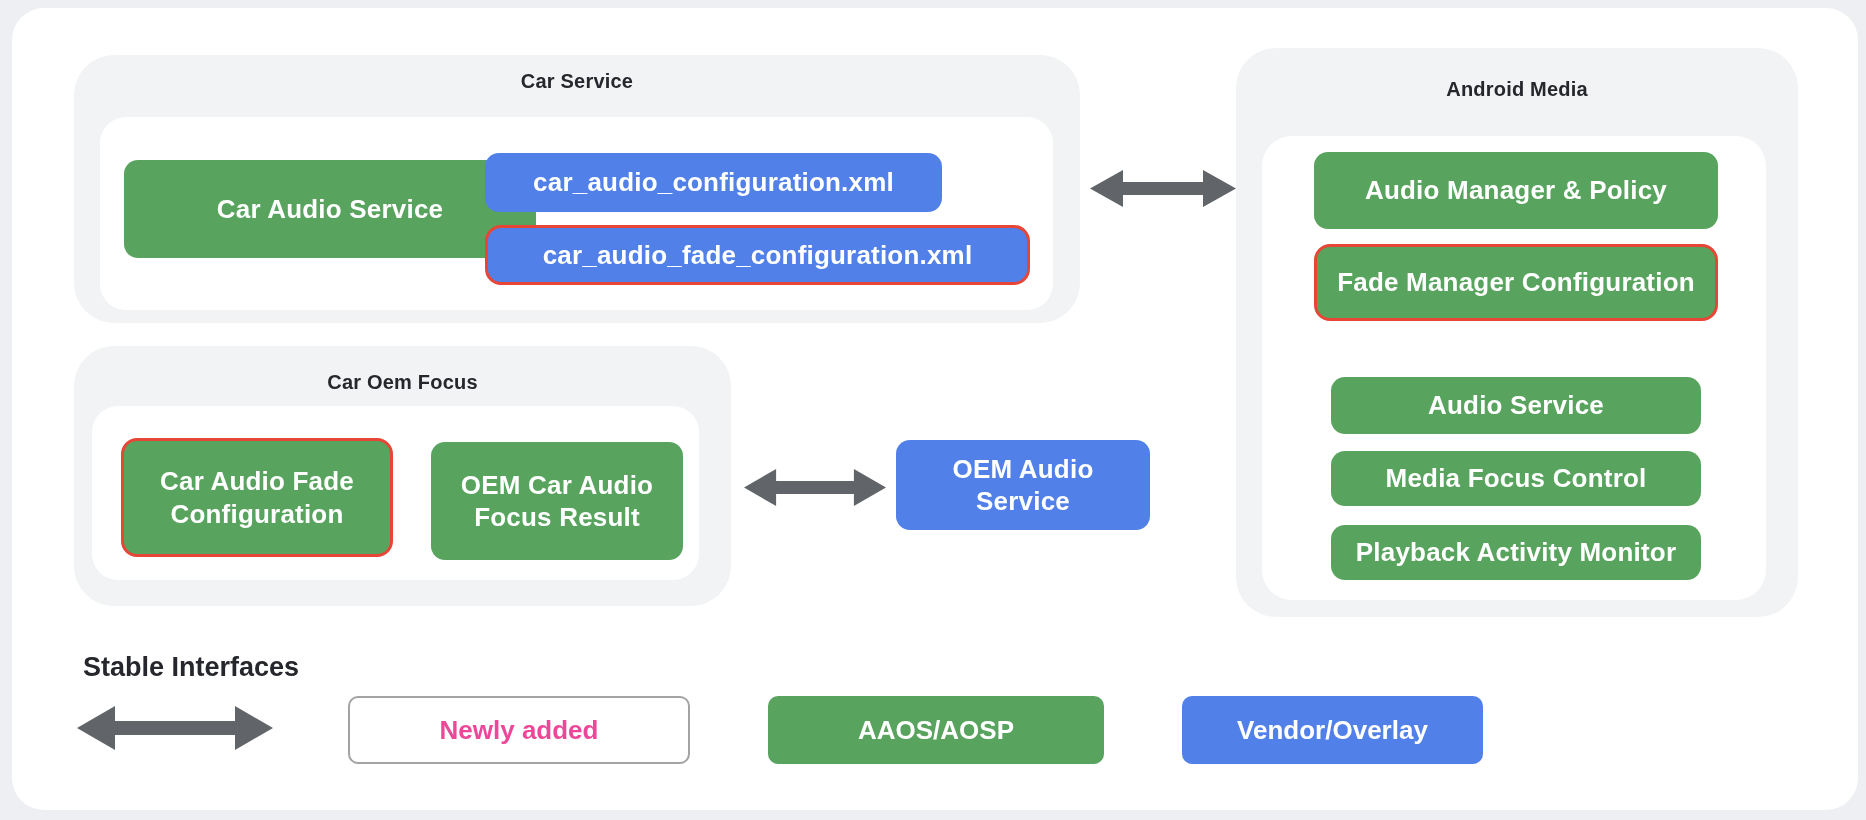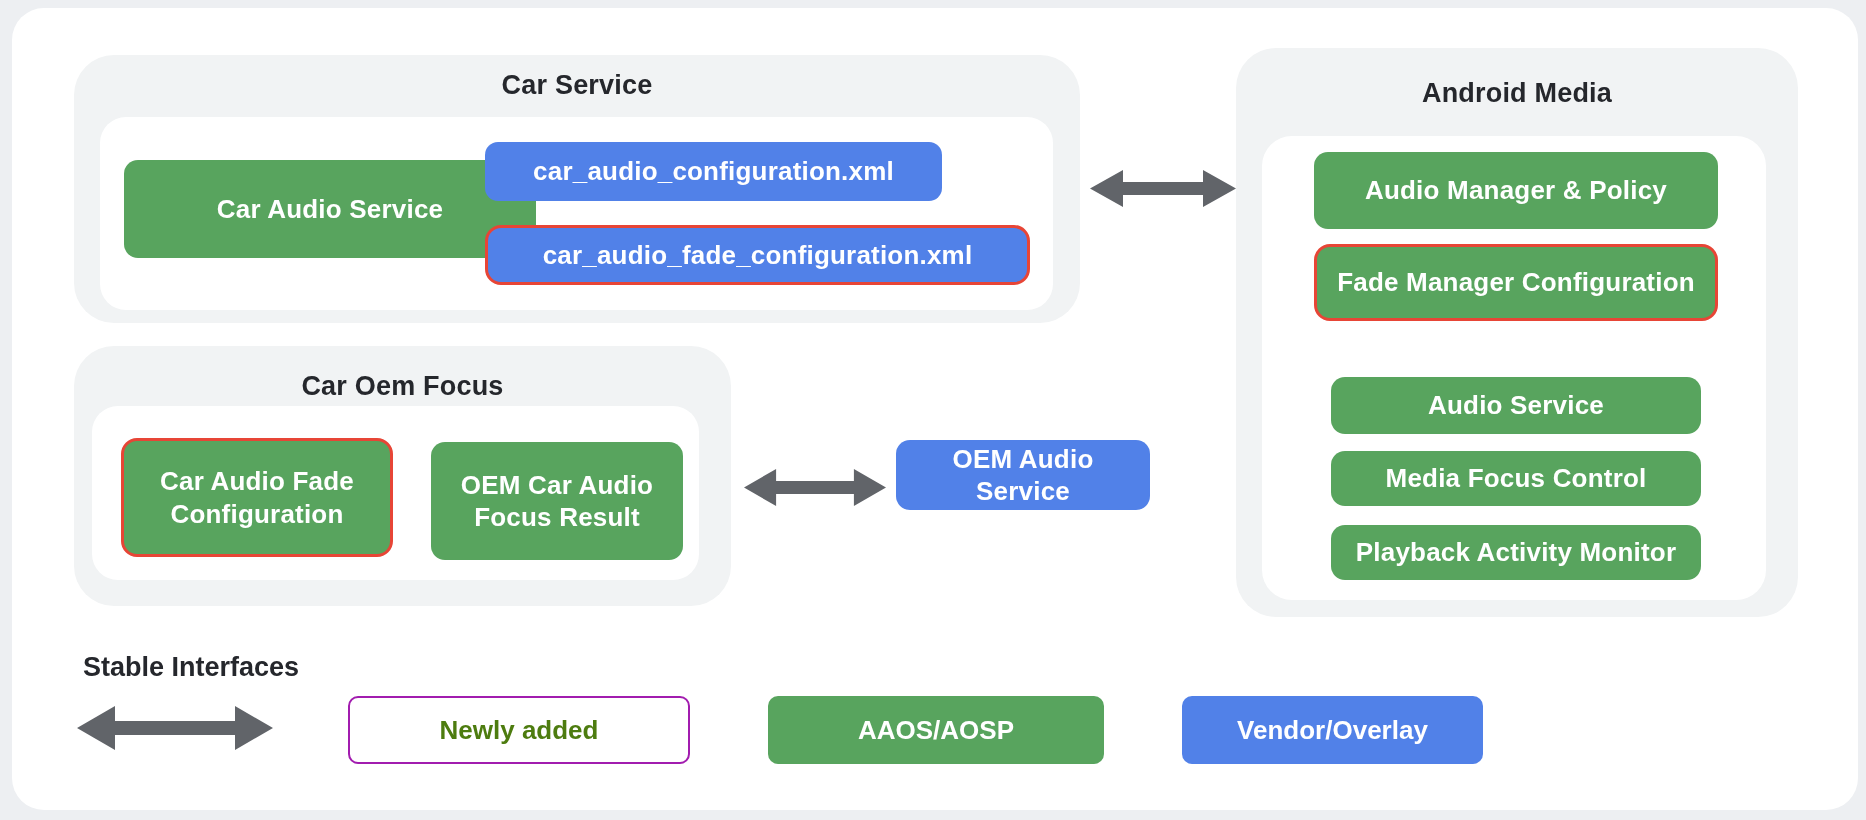--- a/index.html
+++ b/index.html
@@ -10,21 +10,21 @@
   }
   .card {
     position:absolute; left:12px; top:8px; width:1846px; height:802px;
     background:#ffffff; border-radius:32px;
   }
   .panel {
     position:absolute; background:#f1f3f4; border-radius:40px;
   }
   .panel-title {
     position:absolute; left:0; width:100%; text-align:center;
-    font-size:27px; font-weight:bold; color:#25272c; letter-spacing:.2px;
+    font-size:20px; font-weight:bold; color:#25272c; letter-spacing:.2px;
   }
   .inner {
     position:absolute; background:#ffffff; border-radius:26px;
   }
   .box {
     position:absolute; box-sizing:border-box;
     display:flex; align-items:center; justify-content:center; text-align:center;
     font-weight:bold; color:#ffffff; font-size:26px; line-height:1.25;
     border-radius:14px; letter-spacing:.2px;
   }
@@ -33,49 +33,49 @@
   .highlighted { border:3px solid #e74536; border-radius:16px; }
   .arrow { position:absolute; }
   .legend-label {
     position:absolute; font-size:27px; font-weight:bold; color:#25272c;
   }
   .legend-box {
     position:absolute; box-sizing:border-box;
     display:flex; align-items:center; justify-content:center; text-align:center;
     font-weight:bold; font-size:26px; border-radius:10px; color:#ffffff;
   }
-  .legend-box.outlined-red { background:#ffffff; border:2px solid #a21caf; color:#4d7c0f; }
+  .legend-box.outlined-red { background:#ffffff; border:2px solid #a3a3a3; color:#ec4899; }
 
   
   #panel-car-service   { left:74px;  top:55px;  width:1006px; height:268px; }
   #title-car-service   { top:15px; }
   #inner-car-service   { left:100px; top:117px; width:953px; height:193px; }
   #box-car-audio-service { left:124px; top:160px; width:412px; height:98px; }
-  #box-car-audio-configuration { left:485px; top:142px; width:457px; height:59px;border-radius:13px; }
+  #box-car-audio-configuration { left:485px; top:153px; width:457px; height:59px; }
   #box-car-audio-fade-configuration { left:485px; top:225px; width:545px; height:60px; }
 
   
   #panel-android-media { left:1236px; top:48px; width:562px; height:569px; }
   #title-android-media { top:30px; }
   #inner-android-media { left:1262px; top:136px; width:504px; height:464px; border-radius:30px; }
   #box-audio-manager-policy      { left:1314px; top:152px; width:404px; height:77px; }
   #box-fade-manager-configuration{ left:1314px; top:244px; width:404px; height:77px; }
   #box-audio-service             { left:1331px; top:377px; width:370px; height:57px; }
   #box-media-focus-control       { left:1331px; top:451px; width:370px; height:55px; }
   #box-playback-activity-monitor { left:1331px; top:525px; width:370px; height:55px; }
 
   
   #panel-car-oem-focus { left:74px; top:346px; width:657px; height:260px; }
   #title-car-oem-focus { top:25px; }
   #inner-car-oem-focus { left:92px; top:406px; width:607px; height:174px; }
   #box-car-audio-fade-config2 { left:121px; top:438px; width:272px; height:119px; padding:0 36px; }
   #box-oem-car-audio-focus-result { left:431px; top:442px; width:252px; height:118px; padding:0 20px; }
 
   
-  #box-oem-audio-service { left:896px; top:440px; width:254px; height:70px; padding:0 38px; }
+  #box-oem-audio-service { left:896px; top:440px; width:254px; height:90px; padding:0 38px; }
 
   
   #arrow-car-service-android-media { left:1090px; top:170px; width:146px; height:37px; }
   #arrow-oem-focus-oem-audio       { left:744px;  top:469px; width:142px; height:37px; }
   #arrow-legend                    { left:77px;   top:706px; width:196px; height:44px; }
 
   
   #legend-title      { left:72px;   top:652px;margin-left:11px; }
   #legend-newly-added{ left:348px;  top:696px; width:342px; height:68px; }
   #legend-aaos-aosp  { left:768px;  top:696px; width:336px; height:68px; }

